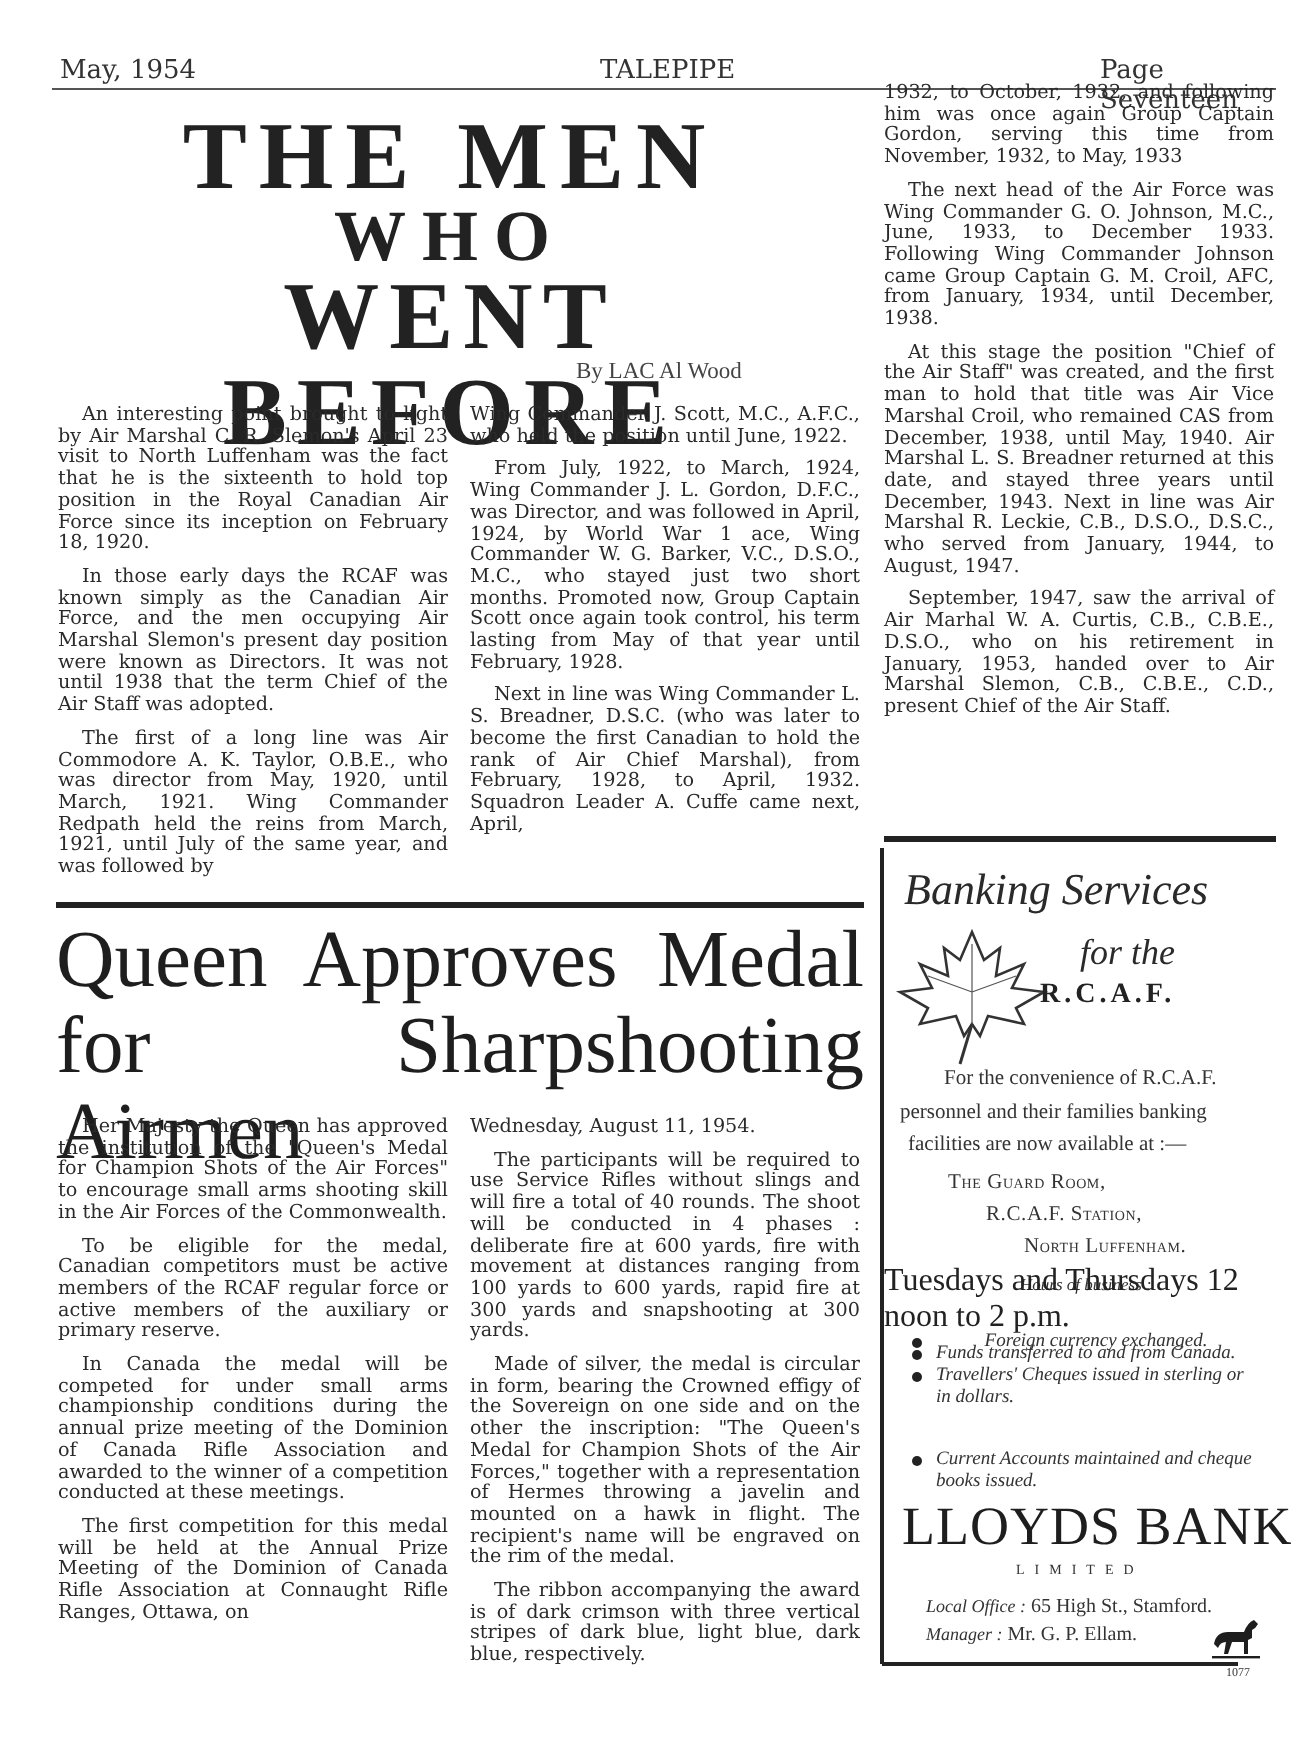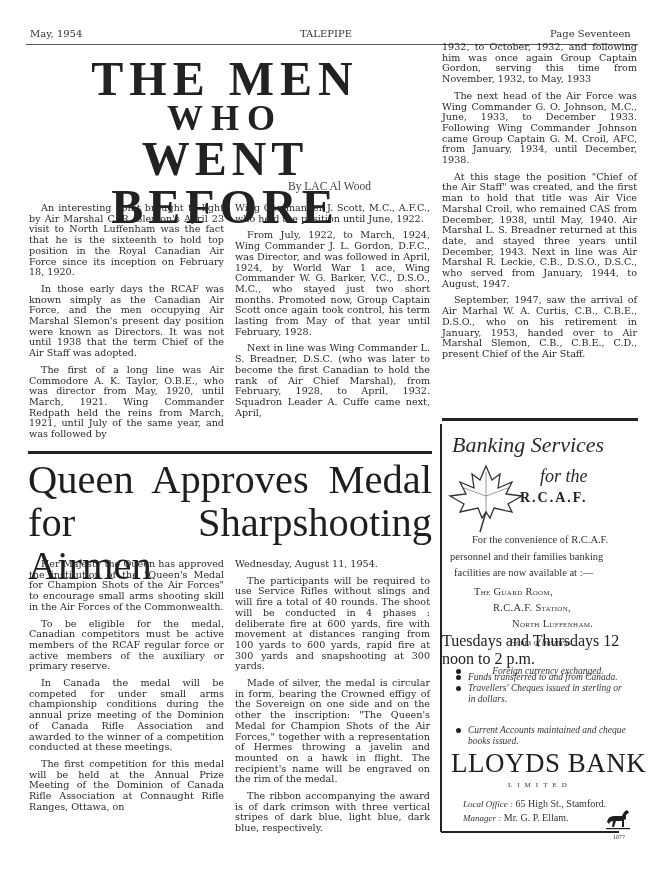--- a/index.html
+++ b/index.html
@@ -1,20 +1,20 @@
 <!DOCTYPE html>
 <html><head>
 <meta charset="utf-8">
 <style>
   html, body { margin: 0; padding: 0; background: #ffffff; }
   body { width: 650px; height: 879px; position: relative; overflow: hidden; color: #1e1e1e; }
   .abs { position: absolute; }
 
   
-  .hdr { top: 28px; font-family: "DejaVu Serif", serif; font-size: 10px; color: #333; }
+  .hdr { top: 28px; font-family: "DejaVu Serif", serif; font-size: 13px; color: #333; }
   .hdr-rule { top: 44px; left: 26px; width: 612px; height: 0; border-top: 1.2px solid #555; }
 
   
   .title { left: 20px; width: 410px; text-align: center; font-family: "Liberation Serif", serif; font-weight: bold; color: #222; letter-spacing: 6px; line-height: 1; }
   .t1 { top: 55px; font-size: 48px; }
   .t2 { top: 100px; font-size: 36px; letter-spacing: 8px; }
   .t3 { top: 135px; font-size: 48px; letter-spacing: 5px; }
   .byline { top: 180px; left: 288px; font-family: "Liberation Serif", serif; font-size: 11.5px; color: #444; }
 
   

